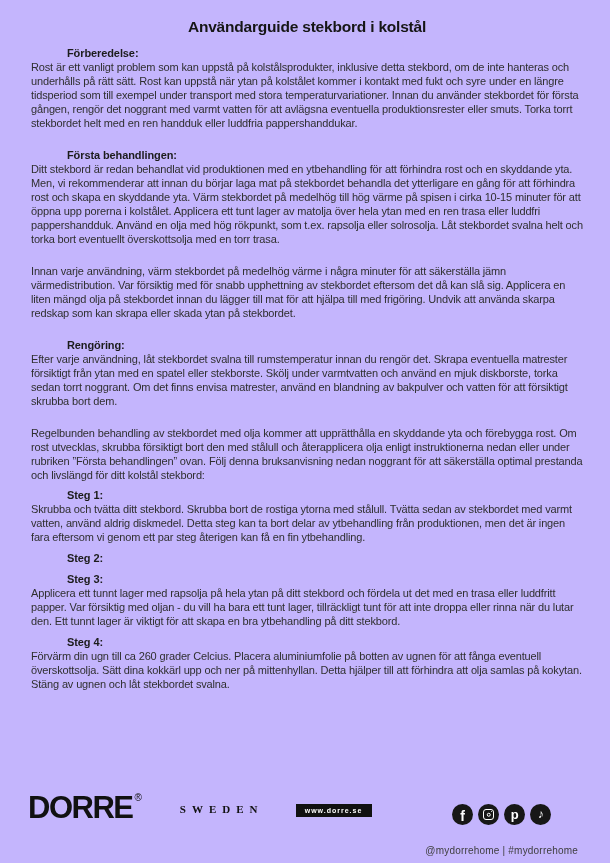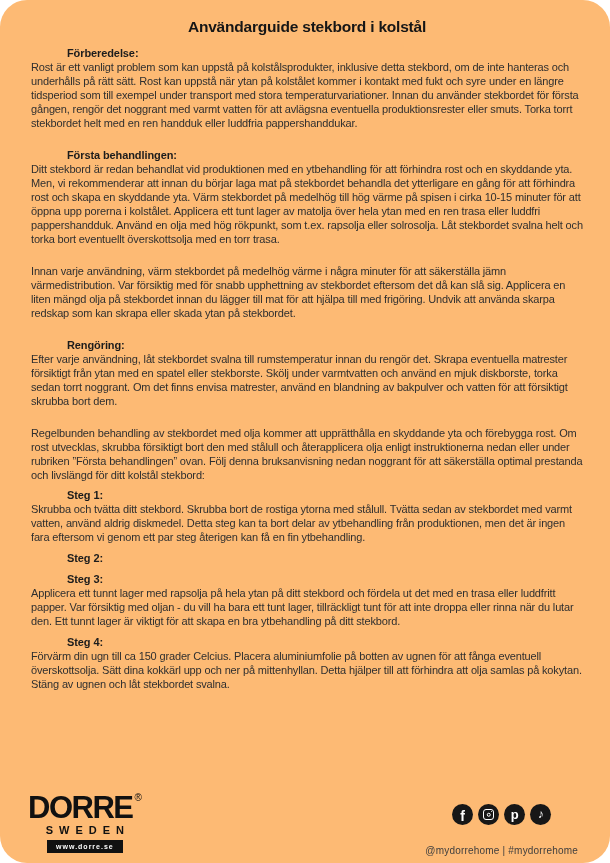--- a/index.html
+++ b/index.html
@@ -1,26 +1,25 @@
 <!DOCTYPE html>
 <html><head>
 <meta charset="utf-8">
 <style>
   * { margin: 0; padding: 0; box-sizing: border-box; }
   html, body { background: #ffffff; }
   .page {
     position: relative;
     width: 610px;
     height: 863px;
-    background: #fdba74;
+    background: #c4b5fd;
     font-family: "Liberation Sans", sans-serif;
     color: #2d2d2d;
     overflow: hidden;
     padding: 18px 27px 0 31px;
-    border-radius: 27px;
   }
   .title {
     text-align: center;
     font-size: 15.5px;
     font-weight: bold;
     color: #161616;
     letter-spacing: -0.2px;
     margin-bottom: 10px;
   }
   #sections section { margin-bottom: 18px; }
@@ -46,22 +45,23 @@
     position: absolute;
     left: 28px;
     right: 26px;
     bottom: 7px;
     display: flex;
     justify-content: space-between;
     align-items: flex-start;
   }
   .logo {
     display: inline-flex;
-    flex-direction: column;
+    flex-direction: row;
     align-items: center;
+    gap: 32px;
   }
   .logo-row { display: flex; align-items: flex-start; }
   .logo-brand {
     font-size: 31px;
     font-weight: bold;
     letter-spacing: -1.5px;
     color: #111111;
     line-height: 30px;
   }
   .logo-reg {
@@ -70,20 +70,21 @@
     margin-left: 2px;
     line-height: 10px;
   }
   .logo-country {
     font-size: 11px;
     font-weight: bold;
     letter-spacing: 6px;
     text-indent: 6px;
     color: #111111;
     margin-top: 1px;
+    font-family: Liberation Serif, serif;
   }
   .logo-site {
     margin-top: 4px;
     width: 76px;
     height: 13px;
     background: #111111;
     color: #ffffff;
     font-size: 7px;
     font-weight: bold;
     letter-spacing: 1px;
@@ -185,21 +186,21 @@
     <h2 class="heading">Steg 2:</h2>
   </section>
 
   <section class="section">
     <h2 class="heading">Steg 3:</h2>
     <p class="body">Applicera ett tunnt lager med rapsolja på hela ytan på ditt stekbord och fördela ut det med en trasa eller luddfritt papper. Var försiktig med oljan - du vill ha bara ett tunt lager, tillräckligt tunt för att inte droppa eller rinna när du lutar den. Ett tunnt lager är viktigt för att skapa en bra ytbehandling på ditt stekbord.</p>
   </section>
 
   <section class="section">
     <h2 class="heading">Steg 4:</h2>
-    <p class="body">Förvärm din ugn till ca 150 grader Celcius. Placera aluminiumfolie på botten av ugnen för att fånga eventuell överskottsolja. Sätt dina kokkärl upp och ner på mittenhyllan. Detta hjälper till att förhindra att olja samlas på kokytan. Stäng av ugnen och låt stekbordet svalna.</p>
+    <p class="body">Förvärm din ugn till ca 260 grader Celcius. Placera aluminiumfolie på botten av ugnen för att fånga eventuell överskottsolja. Sätt dina kokkärl upp och ner på mittenhyllan. Detta hjälper till att förhindra att olja samlas på kokytan. Stäng av ugnen och låt stekbordet svalna.</p>
   </section>
 </div>
 
   <div class="footer">
     <div class="logo">
       <div class="logo-row">
         <span class="logo-brand">DORRE</span>
         <span class="logo-reg">®</span>
       </div>
       <div class="logo-country">SWEDEN</div>

